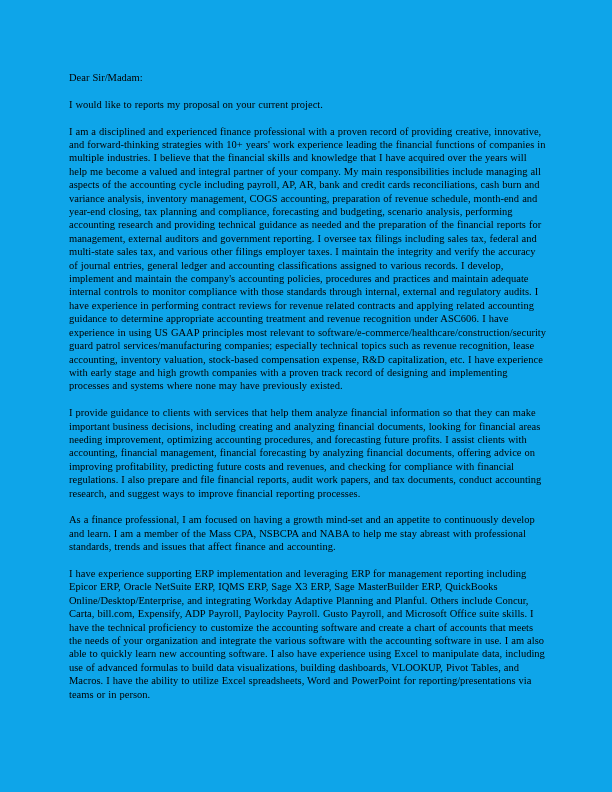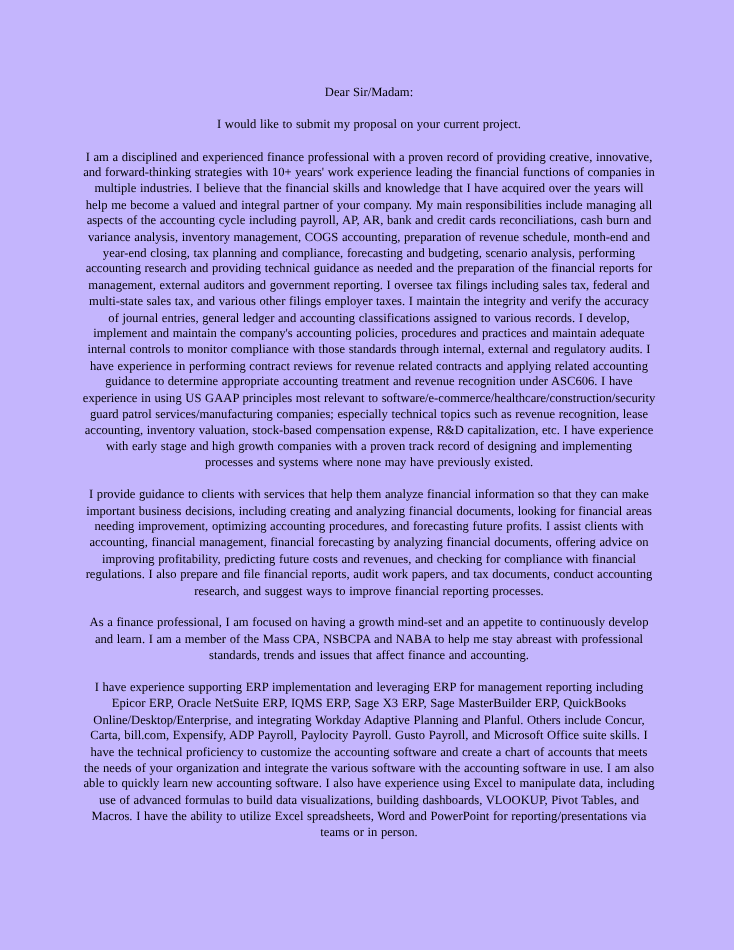--- a/index.html
+++ b/index.html
@@ -9,39 +9,39 @@
   }
   body {
     width: 612px;
     height: 792px;
     overflow: hidden;
   }
   .page {
     box-sizing: border-box;
     width: 612px;
     height: 792px;
-    background: #c4b5fd;
+    background: #0ea5e9;
     padding: 71px 66px 60px 69px;
     font-family: "Liberation Serif", "DejaVu Serif", serif;
     font-size: 10.5px;
     line-height: 13.4px;
     color: #000000;
-    text-align: center;
+    text-align: left;
   }
   .para {
     margin: 0 0 13.4px 0;
     word-spacing: 0.4px;
   }
   .para:last-child {
     margin-bottom: 1px;
   }
 </style>
 </head>
 <body>
 
 <div class="page">
   <p class="para">Dear Sir/Madam:</p>
-  <p class="para">I would like to submit my proposal on your current project.</p>
+  <p class="para">I would like to reports my proposal on your current project.</p>
   <p class="para">I am a disciplined and experienced finance professional with a proven record of providing creative, innovative, and forward-thinking strategies with 10+ years' work experience leading the financial functions of companies in multiple industries. I believe that the financial skills and knowledge that I have acquired over the years will help me become a valued and integral partner of your company. My main responsibilities include managing all aspects of the accounting cycle including payroll, AP, AR, bank and credit cards reconciliations, cash burn and variance analysis, inventory management, COGS accounting, preparation of revenue schedule, month-end and year-end closing, tax planning and compliance, forecasting and budgeting, scenario analysis, performing accounting research and providing technical guidance as needed and the preparation of the financial reports for management, external auditors and government reporting. I oversee tax filings including sales tax, federal and multi-state sales tax, and various other filings employer taxes. I maintain the integrity and verify the accuracy of journal entries, general ledger and accounting classifications assigned to various records. I develop, implement and maintain the company's accounting policies, procedures and practices and maintain adequate internal controls to monitor compliance with those standards through internal, external and regulatory audits. I have experience in performing contract reviews for revenue related contracts and applying related accounting guidance to determine appropriate accounting treatment and revenue recognition under ASC606. I have experience in using US GAAP principles most relevant to software/e-commerce/healthcare/construction/security guard patrol services/manufacturing companies; especially technical topics such as revenue recognition, lease accounting, inventory valuation, stock-based compensation expense, R&amp;D capitalization, etc. I have experience with early stage and high growth companies with a proven track record of designing and implementing processes and systems where none may have previously existed.</p>
   <p class="para">I provide guidance to clients with services that help them analyze financial information so that they can make important business decisions, including creating and analyzing financial documents, looking for financial areas needing improvement, optimizing accounting procedures, and forecasting future profits. I assist clients with accounting, financial management, financial forecasting by analyzing financial documents, offering advice on improving profitability, predicting future costs and revenues, and checking for compliance with financial regulations. I also prepare and file financial reports, audit work papers, and tax documents, conduct accounting research, and suggest ways to improve financial reporting processes.</p>
   <p class="para">As a finance professional, I am focused on having a growth mind-set and an appetite to continuously develop and learn. I am a member of the Mass CPA, NSBCPA and NABA to help me stay abreast with professional standards, trends and issues that affect finance and accounting.</p>
   <p class="para">I have experience supporting ERP implementation and leveraging ERP for management reporting including Epicor ERP, Oracle NetSuite ERP, IQMS ERP, Sage X3 ERP, Sage MasterBuilder ERP, QuickBooks Online/Desktop/Enterprise, and integrating Workday Adaptive Planning and Planful. Others include Concur, Carta, bill.com, Expensify, ADP Payroll, Paylocity Payroll. Gusto Payroll, and Microsoft Office suite skills. I have the technical proficiency to customize the accounting software and create a chart of accounts that meets the needs of your organization and integrate the various software with the accounting software in use. I am also able to quickly learn new accounting software. I also have experience using Excel to manipulate data, including use of advanced formulas to build data visualizations, building dashboards, VLOOKUP, Pivot Tables, and Macros. I have the ability to utilize Excel spreadsheets, Word and PowerPoint for reporting/presentations via teams or in person.</p>
 </div>
 
 </body></html>

